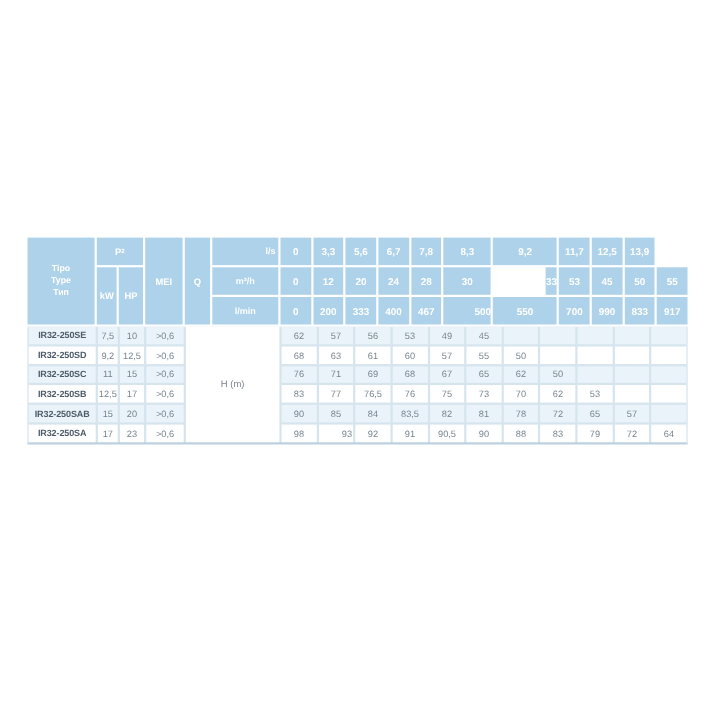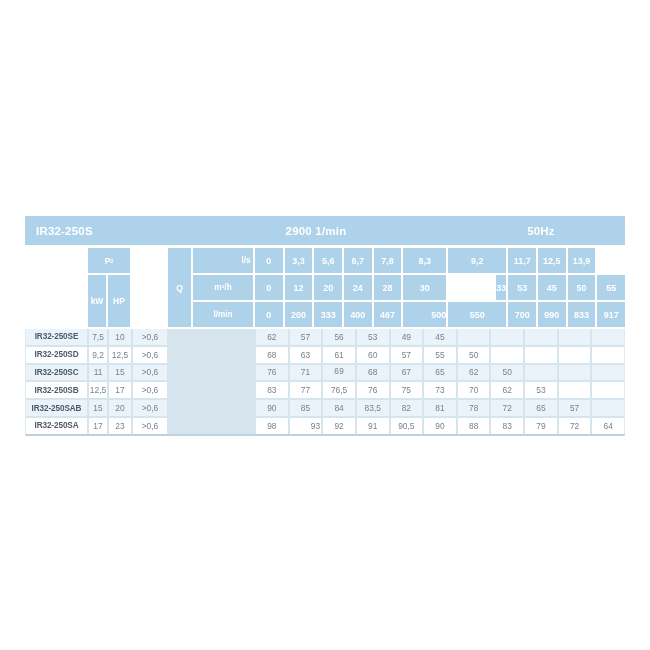--- a/index.html
+++ b/index.html
@@ -61,33 +61,34 @@
     grid-column:5/7;grid-row:1/7;background:#ffffff;
     display:flex;align-items:center;justify-content:center;
     font-size:8.6px;color:#76838e;
   }
 </style>
 </head>
 <body>
 
 <div class="pump-table">
 
-  <div class="title-bar">
-    <span class="series">IR32-250S</span>
-    <span class="speed">2900 1/min</span>
-    <span class="freq">50Hz</span>
-  </div>
 
   <div class="head-grid" id="head-grid">
+    <div class="hcell tipo">
+      <div>Tipo</div>
+      <div>Type</div>
+      <div>Тип</div>
+    </div>
     <div class="hcell p2">
         <span>P</span>
         <sub>2</sub>
       </div>
     <div class="hcell kw">kW</div>
     <div class="hcell hp">HP</div>
+    <div class="hcell mei">MEI</div>
     <div class="hcell q">Q</div>
 
   <div class="hcell unit" style="grid-area: 1 / 6; padding-left: 46px;">l/s</div>
       <div class="hcell unit" style="grid-area: 2 / 6;">m³/h</div>
       <div class="hcell unit" style="grid-area: 3 / 6;">l/min</div>
       <div class="hcell num" style="grid-area: 1 / 7;">0</div>
       <div class="hcell num" style="grid-area: 1 / 8;">3,3</div>
       <div class="hcell num" style="grid-area: 1 / 9;">5,6</div>
       <div class="hcell num" style="grid-area: 1 / 10;">6,7</div>
       <div class="hcell num" style="grid-area: 1 / 11;">7,8</div>
@@ -115,20 +116,21 @@
       <div class="hcell num" style="grid-area: 3 / 11;">467</div>
       <div class="hcell num" style="grid-area: 3 / 12; padding-left: 28px;">500</div>
       <div class="hcell num" style="grid-area: 3 / 13;">550</div>
       <div class="hcell num" style="grid-area: 3 / 14;">700</div>
       <div class="hcell num" style="grid-area: 3 / 15;">990</div>
       <div class="hcell num" style="grid-area: 3 / 16;">833</div>
       <div class="hcell num" style="grid-area: 3 / 17;">917</div>
     </div>
 
   <div class="data-grid" id="data-grid">
+    <div class="hm-cell">H (m)</div>
 
   <div class="dcell model r-odd" style="grid-area: 1 / 1;">IR32-250SE</div>
       <div class="dcell r-odd" style="grid-area: 1 / 2;">7,5</div>
       <div class="dcell r-odd" style="grid-area: 1 / 3;">10</div>
       <div class="dcell r-odd" style="grid-area: 1 / 4;">&gt;0,6</div>
       <div class="dcell r-odd" style="grid-area: 1 / 7;">62</div>
       <div class="dcell r-odd" style="grid-area: 1 / 8;">57</div>
       <div class="dcell r-odd" style="grid-area: 1 / 9;">56</div>
       <div class="dcell r-odd" style="grid-area: 1 / 10;">53</div>
       <div class="dcell r-odd" style="grid-area: 1 / 11;">49</div>
@@ -152,21 +154,21 @@
       <div class="dcell" style="grid-area: 2 / 14;"></div>
       <div class="dcell" style="grid-area: 2 / 15;"></div>
       <div class="dcell" style="grid-area: 2 / 16;"></div>
       <div class="dcell" style="grid-area: 2 / 17;"></div>
       <div class="dcell model r-odd" style="grid-area: 3 / 1;">IR32-250SC</div>
       <div class="dcell r-odd" style="grid-area: 3 / 2;">11</div>
       <div class="dcell r-odd" style="grid-area: 3 / 3;">15</div>
       <div class="dcell r-odd" style="grid-area: 3 / 4;">&gt;0,6</div>
       <div class="dcell r-odd" style="grid-area: 3 / 7;">76</div>
       <div class="dcell r-odd" style="grid-area: 3 / 8;">71</div>
-      <div class="dcell r-odd" style="grid-area: 3 / 9; font-family: Liberation Mono, monospace;">69</div>
+      <div class="dcell r-odd" style="grid-area: 3 / 9;">69</div>
       <div class="dcell r-odd" style="grid-area: 3 / 10;">68</div>
       <div class="dcell r-odd" style="grid-area: 3 / 11;">67</div>
       <div class="dcell r-odd" style="grid-area: 3 / 12;">65</div>
       <div class="dcell r-odd" style="grid-area: 3 / 13;">62</div>
       <div class="dcell r-odd" style="grid-area: 3 / 14;">50</div>
       <div class="dcell r-odd" style="grid-area: 3 / 15;"></div>
       <div class="dcell r-odd" style="grid-area: 3 / 16;"></div>
       <div class="dcell r-odd" style="grid-area: 3 / 17;"></div>
       <div class="dcell model" style="grid-area: 4 / 1;">IR32-250SB</div>
       <div class="dcell" style="grid-area: 4 / 2;">12,5</div>

